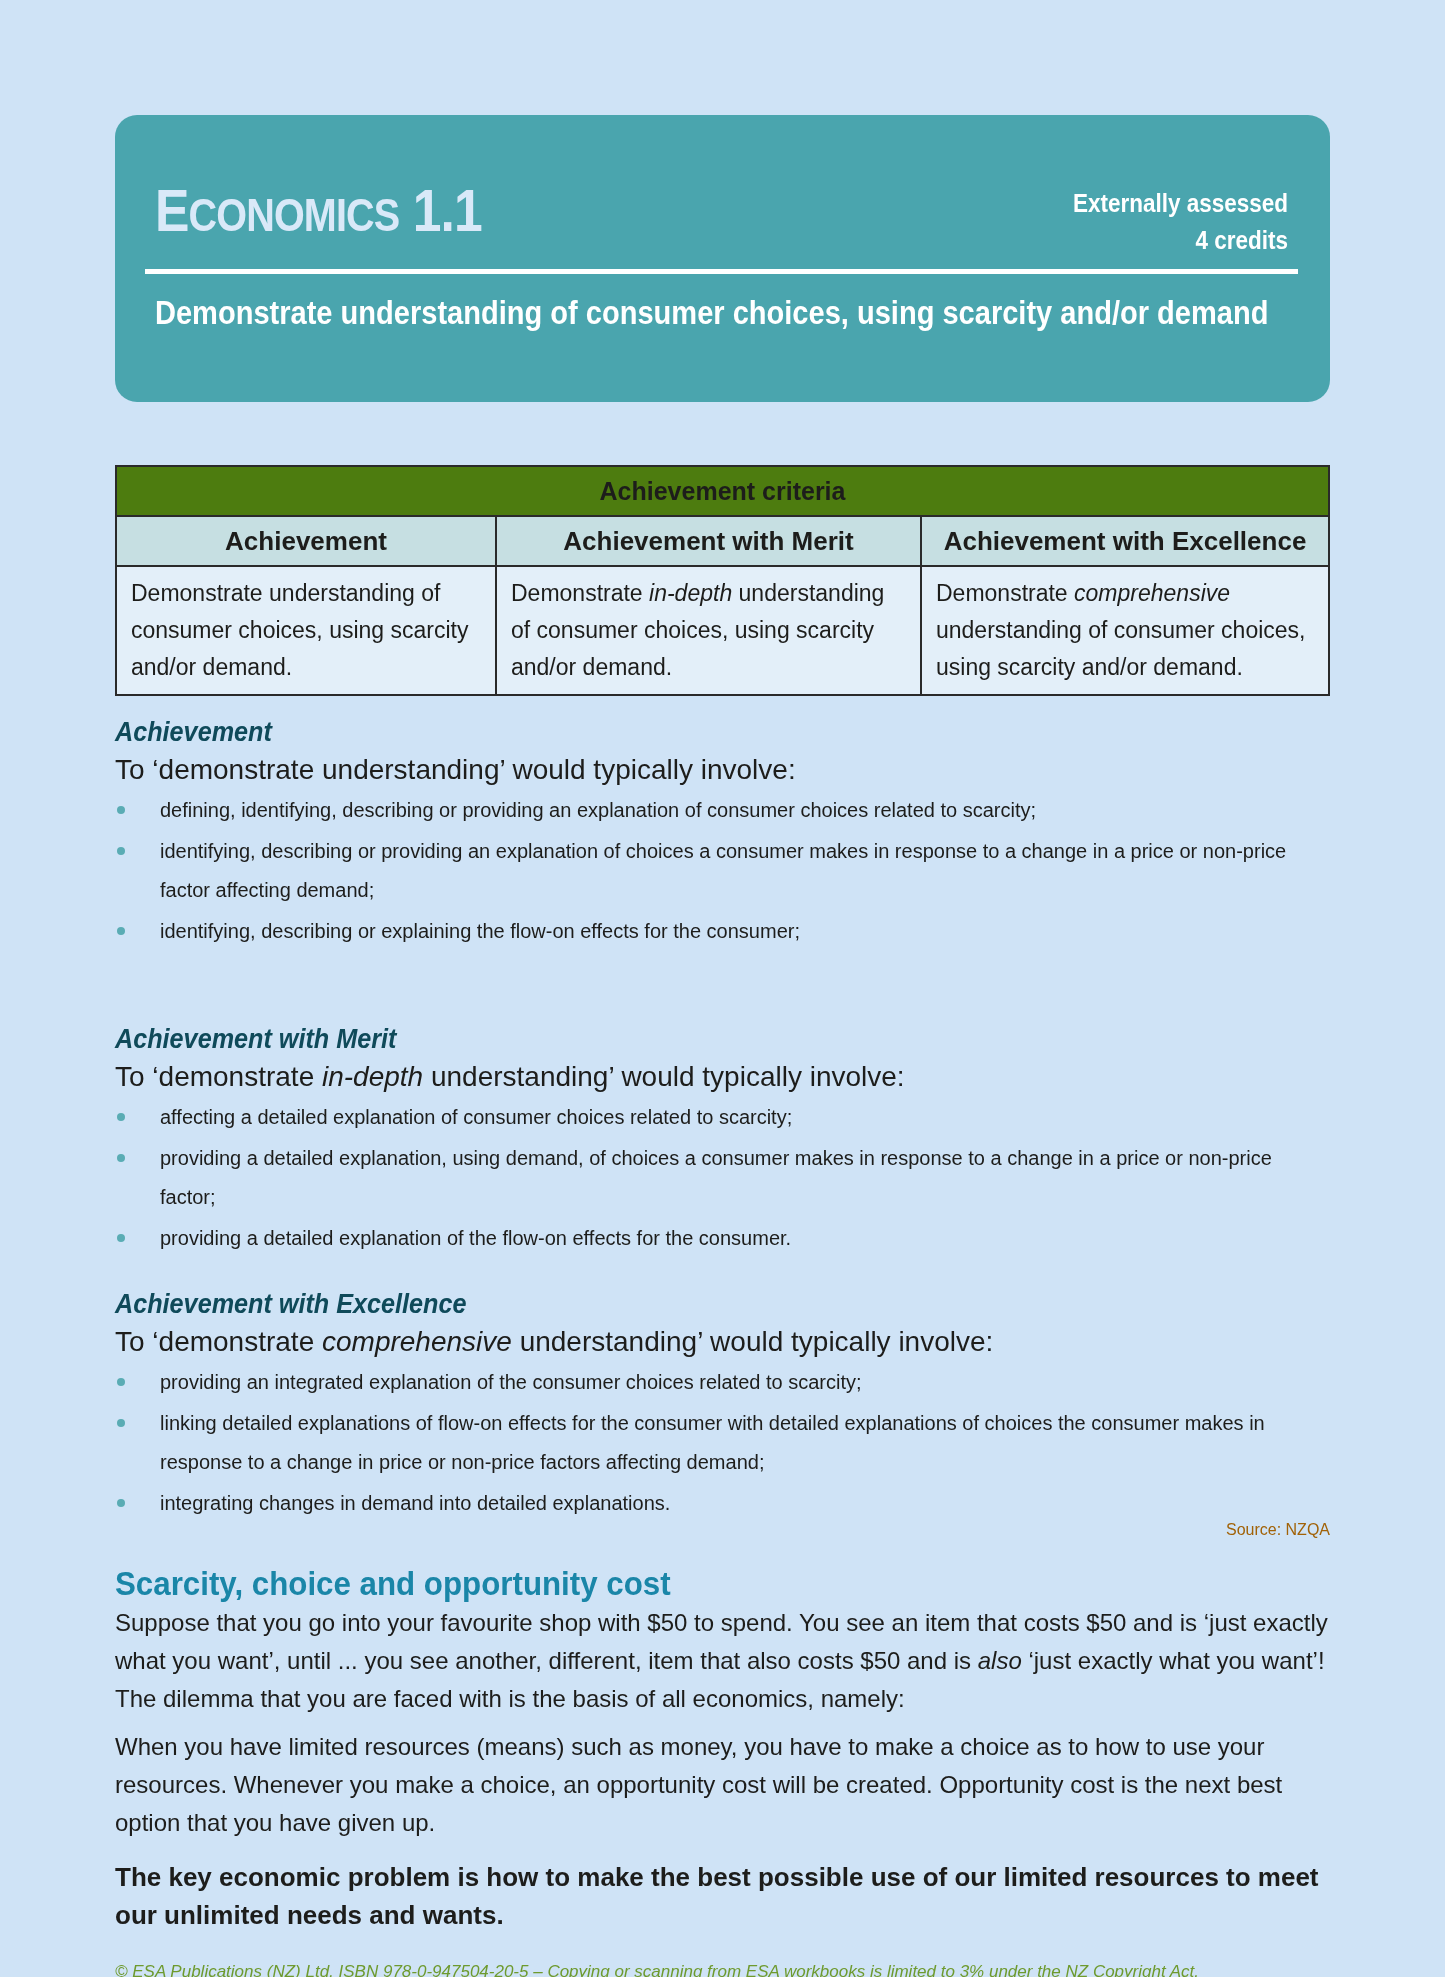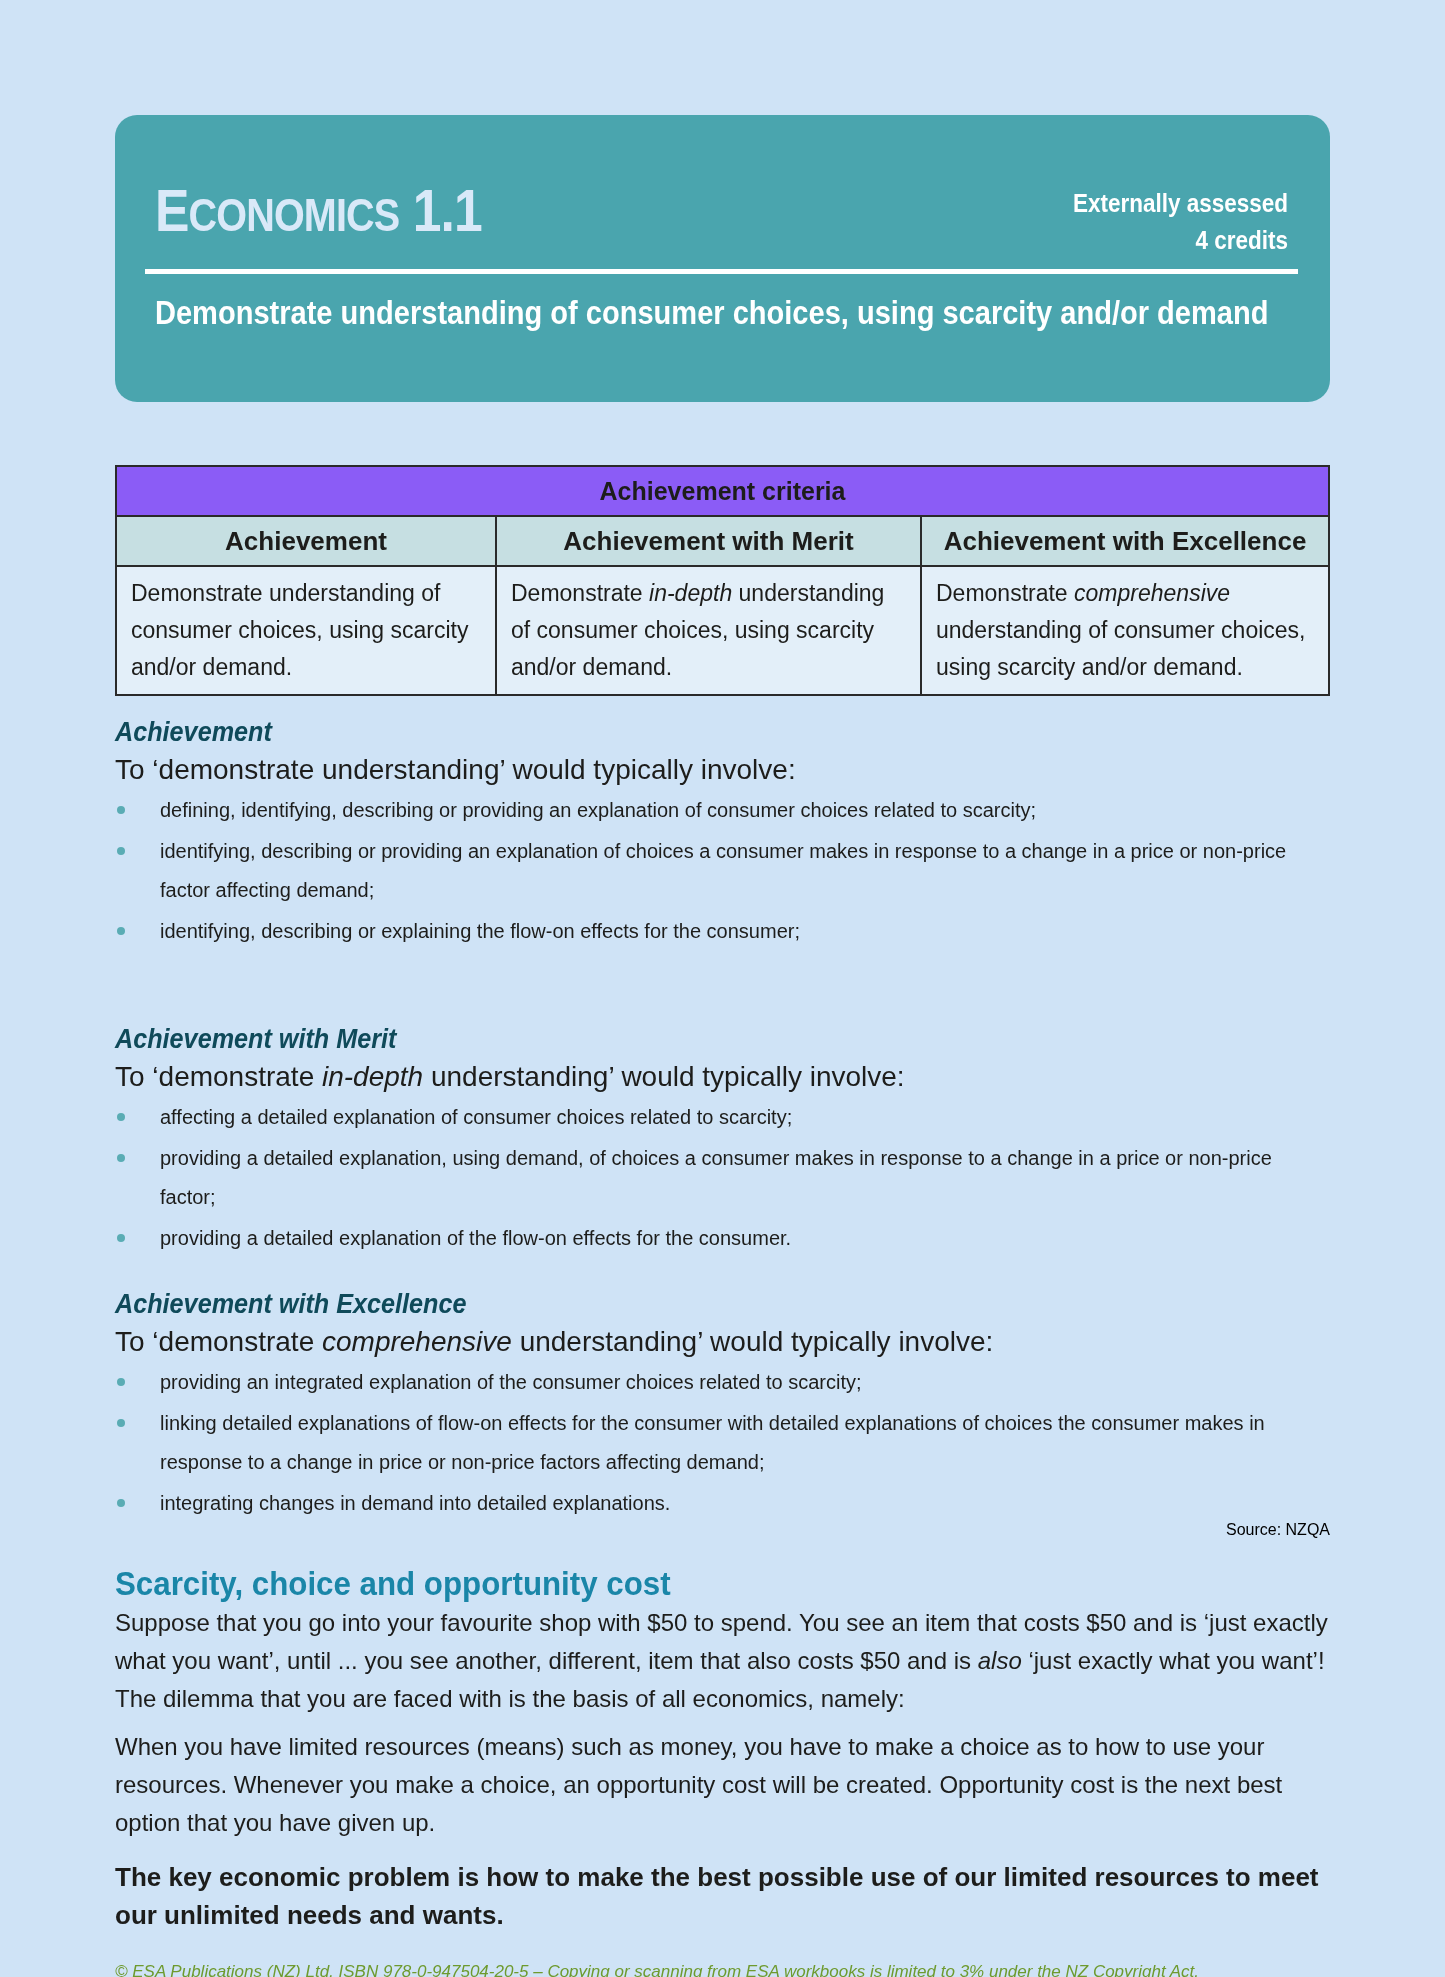--- a/index.html
+++ b/index.html
@@ -46,21 +46,21 @@
   }
 
   
   table.crit {
     position: absolute; top: 350px; left: 0; width: 1215px;
     border-collapse: collapse;
     font-size: 24px;
   }
   table.crit td, table.crit th { border: 2px solid #2a2a2a; }
   .crit .cap th {
-    background: #8b5cf6; height: 50px; font-size: 25px; font-weight: bold;
+    background: #4d7c0f; height: 50px; font-size: 25px; font-weight: bold;
   }
   .crit .cols th {
     background: #c6dfe2; height: 50px; font-size: 26px; font-weight: bold;
   }
   .crit .body td {
     background: #e3eff9; vertical-align: top;
     padding: 8px 14px 8px 14px; line-height: 37px; height: 125px;
     font-size: 23px;
   }
   .crit .c1 { width: 380px; }
@@ -78,21 +78,21 @@
   ul.bl li {
     position: relative; padding-left: 45px;
     font-size: 20px; line-height: 39px; margin-top: 2px;
   }
   .dot {
     position: absolute; left: 2px; top: 15px;
     width: 8px; height: 8px; border-radius: 50%;
     background: #5aacb4;
   }
   .source {
-    position: absolute; right: 0; font-size: 16px; color: #000000;
+    position: absolute; right: 0; font-size: 16px; color: #a16207;
   }
   .sc-h {
     font-weight: bold; color: #1a86a8; font-size: 34px; line-height: 42px;
     transform: scaleX(0.92); transform-origin: left;
   }
   .para { font-size: 24px; line-height: 38px; margin-top: 0; }
   .para + .para { margin-top: 10px; }
   .key { font-weight: bold; font-size: 26px; line-height: 38px; margin-top: 16px; }
   .foot {
     position: absolute; left: 115px; top: 1962px;

